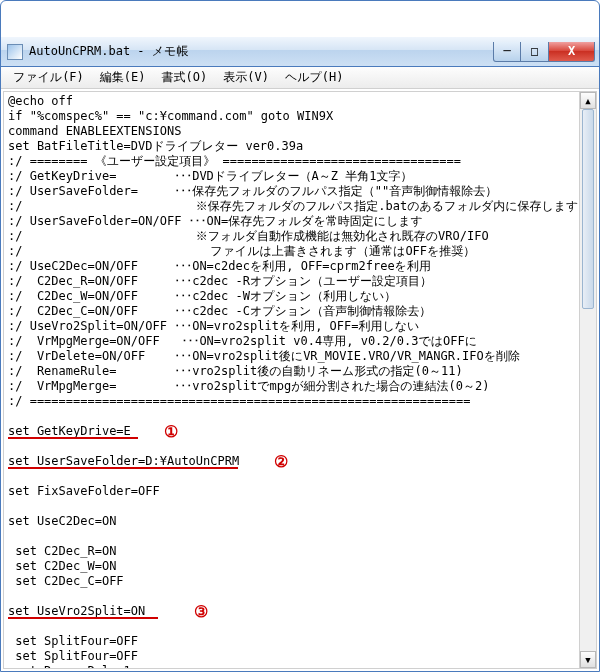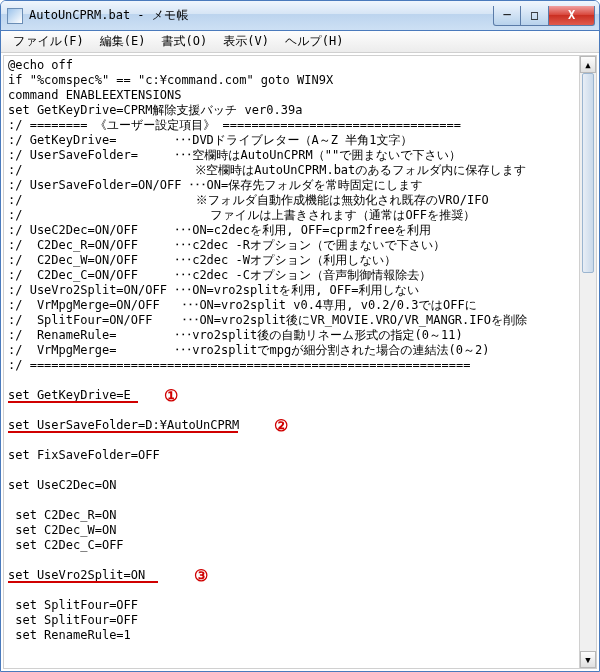--- a/index.html
+++ b/index.html
@@ -20,20 +20,21 @@
       display: flex;
       flex-direction: column;
     }
     .titlebar {
       height: 30px;
       background: linear-gradient(to bottom, #f0f6fd 0%, #d6e5f5 45%, #bcd4ee 46%, #cde0f4 100%);
       display: flex;
       align-items: center;
       padding: 0 0 0 6px;
       border-bottom: 1px solid #4a7abc;
+      margin-top: 36px;
     }
     .app-icon {
       width: 16px; height: 16px; margin-right: 6px;
       display: inline-block;
       background: linear-gradient(135deg,#9cc3eb,#fff);
       border: 1px solid #6a8db5;
     }
     .title-text {
       flex: 1;
       font-size: 12px;
@@ -136,35 +137,35 @@
     <span class="menu-item">編集(E)</span>
     <span class="menu-item">書式(O)</span>
     <span class="menu-item">表示(V)</span>
     <span class="menu-item">ヘルプ(H)</span>
   </div>
 
   <div class="content-wrap">
     <div class="content"><span>@echo off</span>
 <span>if "%comspec%" == "c:¥command.com" goto WIN9X</span>
 <span>command ENABLEEXTENSIONS</span>
-<span>set GetKeyDrive=CPRM解除支援バッチ ver0.39a</span>
+<span>set BatFileTitle=DVDドライブレター ver0.39a</span>
 <span>:/ ======== 《ユーザー設定項目》 =================================</span>
 <span>:/ GetKeyDrive=        ･･･DVDドライブレター（A～Z 半角1文字）</span>
-<span>:/ UserSaveFolder=     ･･･空欄時はAutoUnCPRM（""で囲まないで下さい）</span>
-<span>:/                        ※空欄時はAutoUnCPRM.batのあるフォルダ内に保存します</span>
+<span>:/ UserSaveFolder=     ･･･保存先フォルダのフルパス指定（""音声制御情報除去）</span>
+<span>:/                        ※保存先フォルダのフルパス指定.batのあるフォルダ内に保存します</span>
 <span>:/ UserSaveFolder=ON/OFF ･･･ON=保存先フォルダを常時固定にします</span>
 <span>:/                        ※フォルダ自動作成機能は無効化され既存のVRO/IFO</span>
 <span>:/                          ファイルは上書きされます（通常はOFFを推奨）</span>
 <span>:/ UseC2Dec=ON/OFF     ･･･ON=c2decを利用, OFF=cprm2freeを利用</span>
-<span>:/  C2Dec_R=ON/OFF     ･･･c2dec -Rオプション（で囲まないで下さい）</span>
+<span>:/  C2Dec_R=ON/OFF     ･･･c2dec -Rオプション（ユーザー設定項目）</span>
 <span>:/  C2Dec_W=ON/OFF     ･･･c2dec -Wオプション（利用しない）</span>
 <span>:/  C2Dec_C=ON/OFF     ･･･c2dec -Cオプション（音声制御情報除去）</span>
 <span>:/ UseVro2Split=ON/OFF ･･･ON=vro2splitを利用, OFF=利用しない</span>
 <span>:/  VrMpgMerge=ON/OFF   ･･･ON=vro2split v0.4専用, v0.2/0.3ではOFFに</span>
-<span>:/  SplitFour=ON/OFF    ･･･ON=vro2split後にVR_MOVIE.VRO/VR_MANGR.IFOを削除</span>
+<span>:/  VrDelete=ON/OFF    ･･･ON=vro2split後にVR_MOVIE.VRO/VR_MANGR.IFOを削除</span>
 <span>:/  RenameRule=        ･･･vro2split後の自動リネーム形式の指定(0～11)</span>
 <span>:/  VrMpgMerge=        ･･･vro2splitでmpgが細分割された場合の連結法(0～2)</span>
 <span>:/ =============================================================</span>
 <span></span>
 <span>set GetKeyDrive=E</span>
 <span></span>
 <span>set UserSaveFolder=D:¥AutoUnCPRM</span>
 <span></span>
 <span>set FixSaveFolder=OFF</span>
 <span></span>

